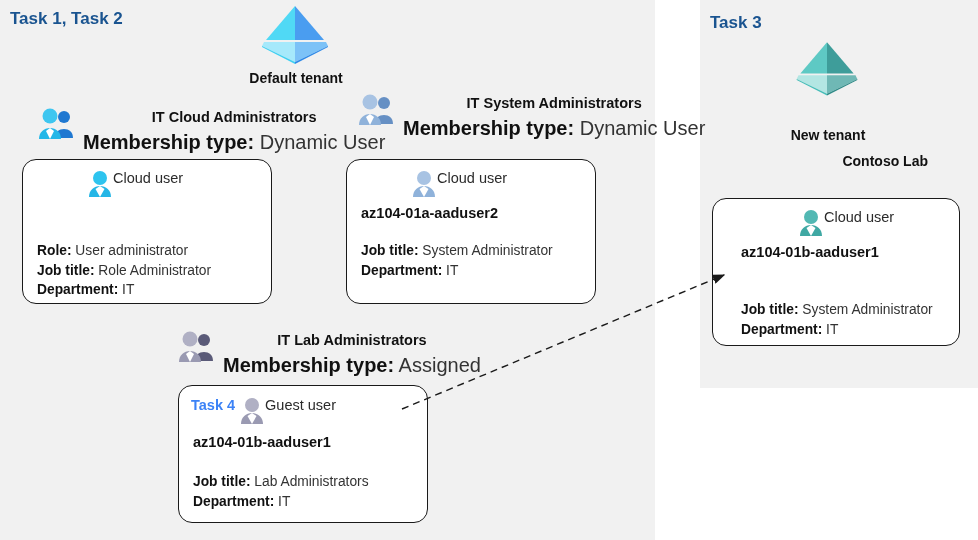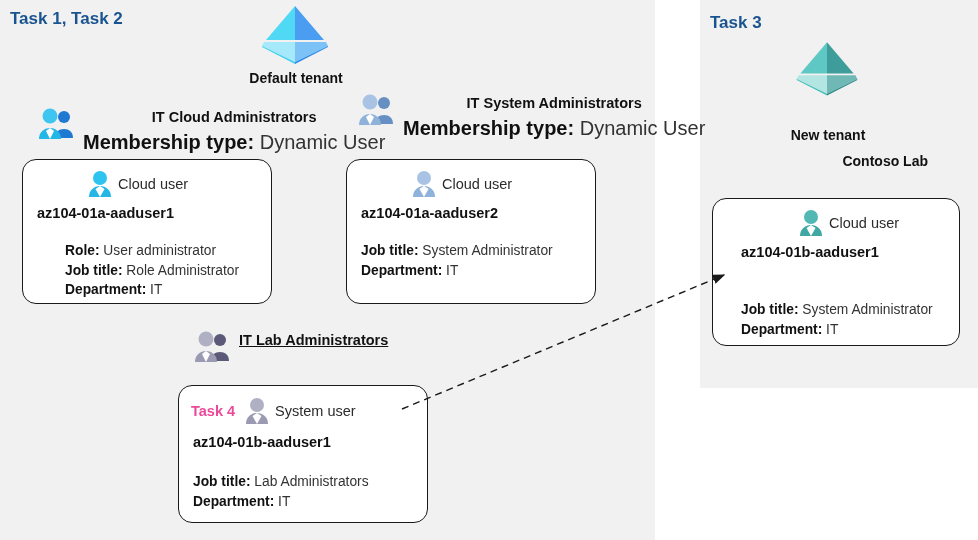--- a/index.html
+++ b/index.html
@@ -10,23 +10,23 @@
   #right-panel{left:700px;top:0;width:278px;height:388px;}
   .task-label{position:absolute;font-weight:bold;font-size:17px;color:#1a5490;white-space:nowrap;}
   .tenant-name{position:absolute;font-weight:bold;font-size:14px;color:#111;text-align:center;white-space:nowrap;}
   .pyramid{position:absolute;}
   .group{position:absolute;display:flex;align-items:flex-start;gap:7px;text-align:center;}
   .group-text{line-height:1.45;white-space:nowrap;}
   .group-title{font-weight:bold;font-size:14.5px;color:#111;}
   .group-meta{font-size:20px;color:#333;}
   .group-meta b{color:#111;font-weight:bold;}
   .card{position:absolute;background:#ffffff;border:1.5px solid #1a1a1a;border-radius:14px;box-sizing:border-box;}
-  .card-head{position:absolute;display:flex;align-items:center;gap:5px;white-space:nowrap;}
+  .card-head{position:absolute;display:flex;align-items:flex-start;white-space:nowrap;}
   .card-head .usertype{font-size:14.5px;color:#2b2b2b;}
-  .card-head .tasktag{font-weight:bold;font-size:14.5px;color:#ec4899;margin-right:4px;}
+  .card-head .tasktag{font-weight:bold;font-size:14.5px;color:#3b82f6;margin-right:4px;}
   .card-user{position:absolute;font-weight:bold;font-size:14.5px;color:#111;white-space:nowrap;}
   .card-attrs{position:absolute;font-size:13.8px;line-height:1.42;color:#333;white-space:nowrap;}
   .card-attrs b{color:#111;font-weight:bold;}
   #flow-arrow{position:absolute;left:0;top:0;width:978px;height:540px;pointer-events:none;}
 </style>
 </head>
 <body>
 
 <div class="panel" id="left-panel"></div>
 <div class="panel" id="right-panel"></div>
@@ -74,22 +74,21 @@
 
 <div class="card" style="left:22px;top:159px;width:250px;height:145px;">
   <div class="card-head" style="left:64px;top:10px;">
     <svg width="26" height="28" viewBox="0 0 26 28">
       <circle cx="13" cy="8" r="7" fill="#2ec4ef"></circle>
       <path d="M2 27c0-7 5-11 11-11s11 4 11 11z" fill="#25b6e6"></path>
       <path d="M13 16l-4.5 3 4.5 8 4.5-8z" fill="#ffffff"></path>
     </svg>
     <span class="usertype">Cloud user</span>
   </div>
-  <div class="card-user" style="left:14px;top:45px;">az104-01a-aaduser1</div>
-  <div class="card-attrs" style="left:14px;top:81px;margin-left:28px;">
+  <div class="card-attrs" style="left:14px;top:81px;">
     <div><b>Role:</b>
          <span>User administrator</span></div>
     <div><b>Job title:</b>
          <span>Role Administrator</span></div>
     <div><b>Department:</b>
          <span>IT</span></div>
   </div>
 </div>
 
 <div class="group" style="left:358px;top:93px;">
@@ -120,42 +119,46 @@
   </div>
   <div class="card-user" style="left:14px;top:45px;">az104-01a-aaduser2</div>
   <div class="card-attrs" style="left:14px;top:81px;">
     <div><b>Job title:</b>
          <span>System Administrator</span></div>
     <div><b>Department:</b>
          <span>IT</span></div>
   </div>
 </div>
 
-<div class="group" style="left:194px;top:330px;text-decoration:underline;">
+<div class="group" style="left:178px;top:330px;">
   <svg width="38" height="34" viewBox="0 0 38 34">
     <circle cx="26" cy="10" r="6" fill="#5a5a78"></circle>
     <path d="M17 31c0-6 4-9 9-9s9 3 9 9z" fill="#5a5a78"></path>
     <circle cx="12" cy="9" r="7.5" fill="#b0b0c4"></circle>
     <path d="M1 32c0-7 5-11 11-11s11 4 11 11z" fill="#9a9ab2"></path>
     <path d="M12 21l-4 3 4 8 4-8z" fill="#ffffff"></path>
   </svg>
   <div class="group-text">
     <div class="group-title">IT Lab Administrators</div>
+    <div class="group-meta">
+      <b>Membership type:</b>
+      <span>Assigned</span>
+    </div>
   </div>
 </div>
 
 <div class="card" style="left:178px;top:385px;width:250px;height:138px;">
   <div class="card-head" style="left:12px;top:11px;">
     <span class="tasktag">Task 4</span>
     <svg width="26" height="28" viewBox="0 0 26 28">
       <circle cx="13" cy="8" r="7" fill="#b0b0c4"></circle>
       <path d="M2 27c0-7 5-11 11-11s11 4 11 11z" fill="#9a9ab2"></path>
       <path d="M13 16l-4.5 3 4.5 8 4.5-8z" fill="#ffffff"></path>
     </svg>
-    <span class="usertype">System user</span>
+    <span class="usertype">Guest user</span>
   </div>
   <div class="card-user" style="left:14px;top:48px;">az104-01b-aaduser1</div>
   <div class="card-attrs" style="left:14px;top:86px;">
     <div><b>Job title:</b>
          <span>Lab Administrators</span></div>
     <div><b>Department:</b>
          <span>IT</span></div>
   </div>
 </div>
 

